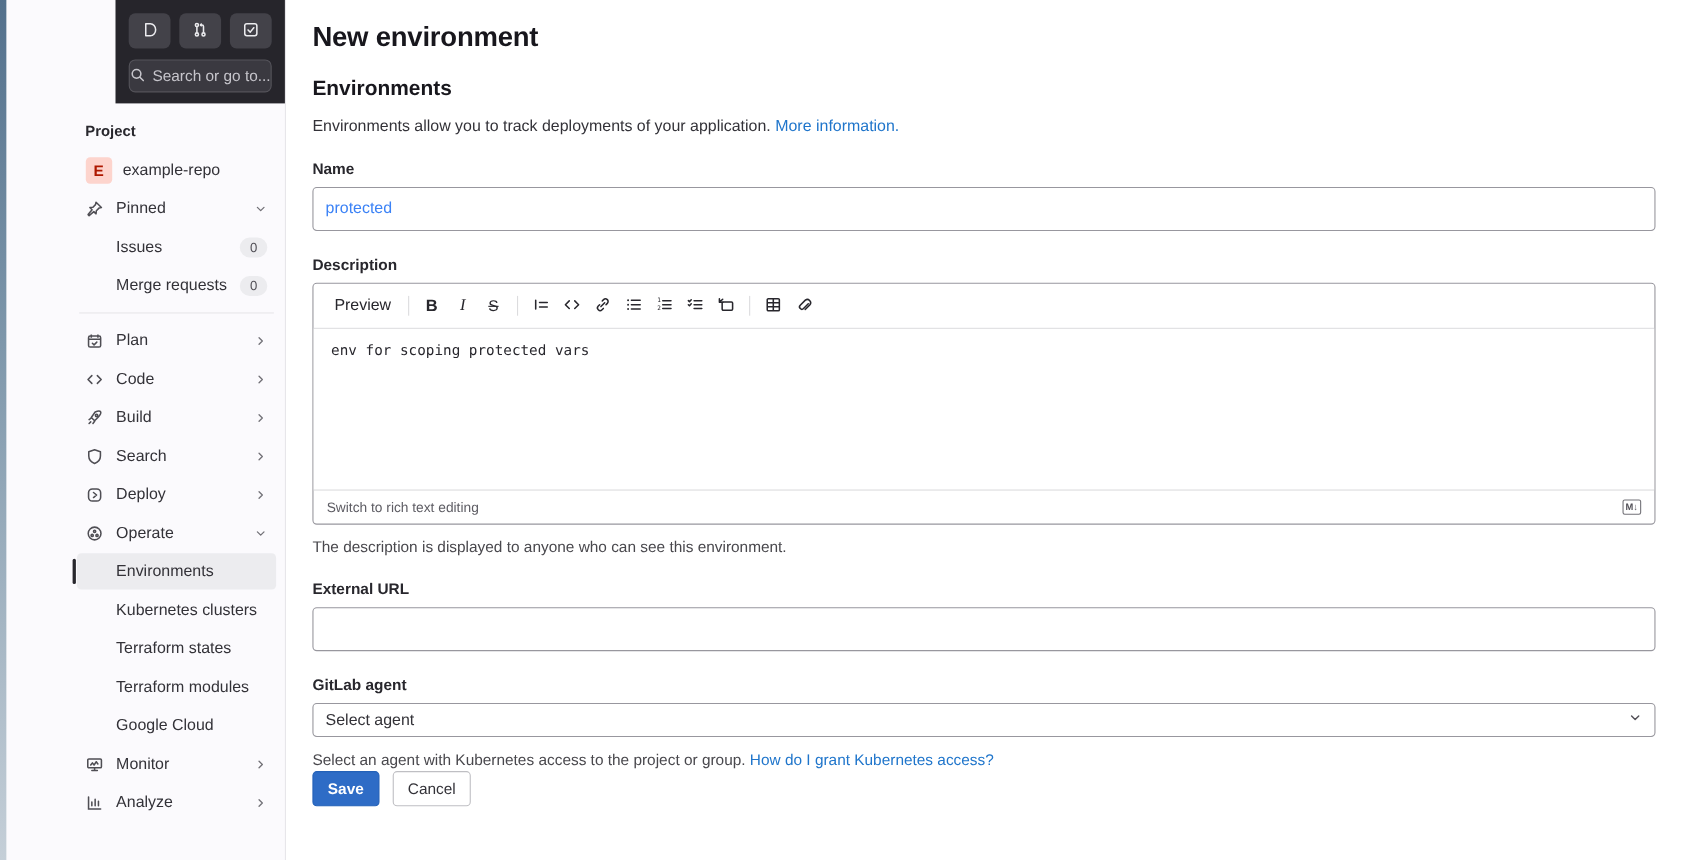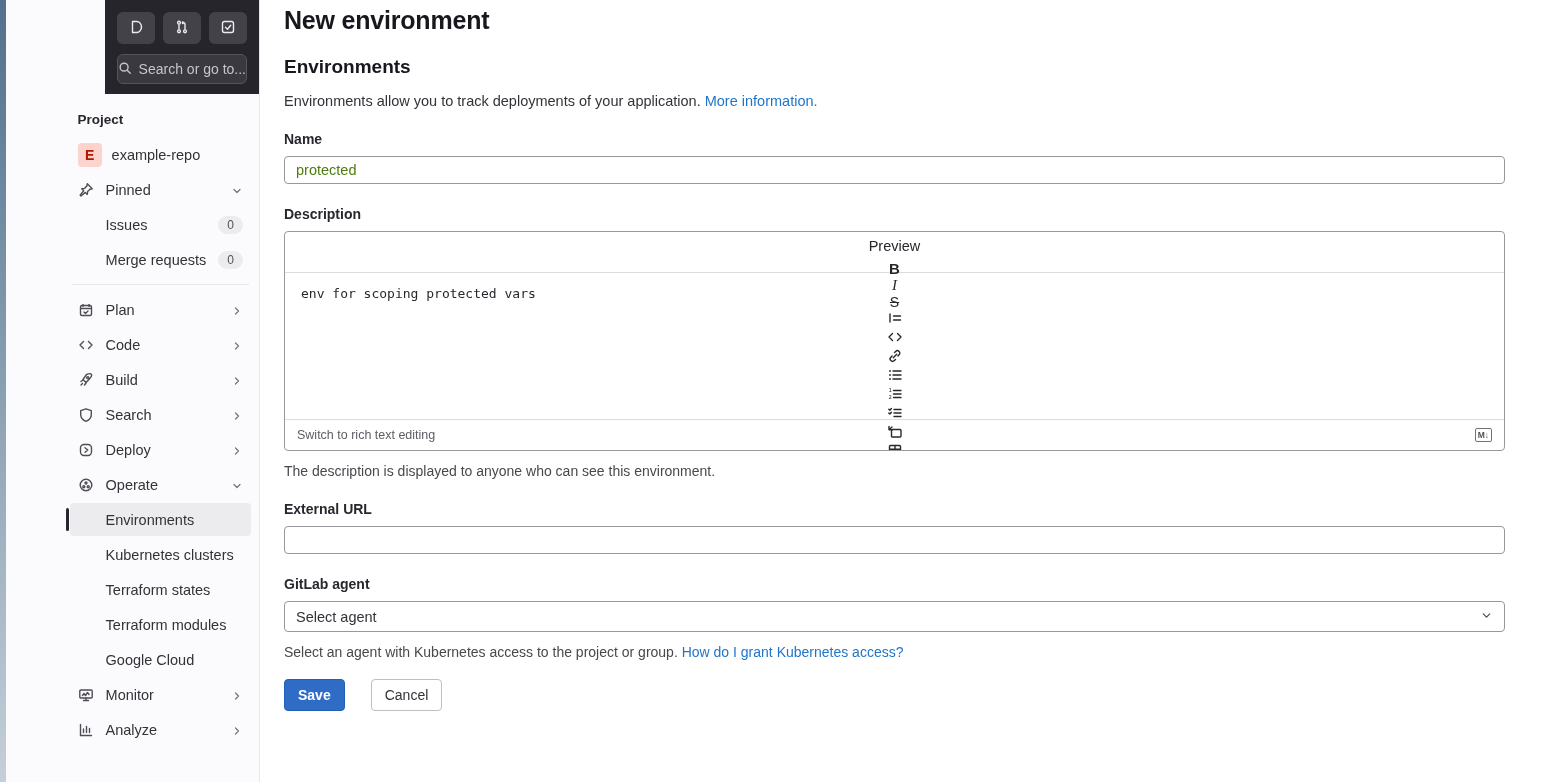--- a/index.html
+++ b/index.html
@@ -34,35 +34,35 @@
   .nav-item.sub { padding-left:36px; }
   .nav-item.active { background:#ececef; }
   .nav-item.active::before { content:""; position:absolute; left:-4px; top:5px; width:3px;
     height:23px; background:#28272d; border-radius:2px; }
   .badge { margin-left:auto; background:#ececef; color:#535158; font-size:12px;
     border-radius:10px; padding:2px 9px; }
   .sb-divider { border:none; border-top:1px solid #e7e6ea; margin:8px 10px; }
 
   
   .main { position:absolute; left:261px; top:0; width:1289px; height:782px;
-    background:#fff; padding:6px 45px 0 23px; }
+    background:#fff; padding:20px 45px 0 23px; }
   h1.page-title { font-size:25px; font-weight:700; color:#18171d; letter-spacing:-.2px; }
   h2.sec-title { font-size:19px; font-weight:700; color:#18171d; margin-top:21px; }
   .intro { font-size:14.5px; color:#333238; margin-top:15px; }
   a.lnk { color:#1f75cb; text-decoration:none; cursor:pointer; }
   .fld-label { display:block; font-size:14px; font-weight:bold; color:#28272d; margin-top:22px; }
-  .txt-input { width:1221px; height:28px; margin-top:9px; border:1px solid #98979e;
-    border-radius:4px; padding:0 11px; font-size:14.5px; color:#4d7c0f;
+  .txt-input { width:1221px; height:40px; margin-top:9px; border:1px solid #98979e;
+    border-radius:4px; padding:0 11px; font-size:14.5px; color:#3b82f6;
     font-family:"Liberation Sans",sans-serif; background:#fff; }
 
   
   .editor { width:1221px; margin-top:9px; border:1px solid #98979e; border-radius:4px;
     background:#fff; overflow:hidden; }
   .ed-toolbar { display:flex; align-items:center; height:41px; padding:0 11px;
-    border-bottom:1px solid #dcdcde;flex-direction:column; }
+    border-bottom:1px solid #dcdcde; }
   .ed-preview { font-size:14.5px; color:#28272d; background:none; border:none;
     padding:6px 8px; cursor:pointer; font-family:inherit; }
   .tb-sep { width:1px; height:18px; background:#dcdcde; margin:0 7px; }
   .tb-btn { width:28px; height:28px; border:none; background:none; border-radius:4px;
     display:flex; align-items:center; justify-content:center; color:#28272d; cursor:pointer; }
   .tb-btn svg { width:16px; height:16px; }
   .tb-b { font-weight:bold; font-size:15px; }
   .tb-i { font-style:italic; font-family:"Liberation Serif",serif; font-size:15px; }
   .tb-s { text-decoration:line-through; font-size:14px; }
   .ed-area { display:block; width:100%; height:146px; border:none; resize:none; outline:none;
@@ -73,21 +73,21 @@
     cursor:pointer; font-family:inherit; padding:0; }
   .md-badge { margin-left:auto; border:1px solid #737278; border-radius:2px; color:#535158;
     font-size:8.5px; font-weight:bold; padding:1px 2px; letter-spacing:0; cursor:pointer; }
   .help-txt { font-size:14px; color:#49484d; margin-top:12px; }
 
   .select-box { width:1221px; height:31px; margin-top:9px; border:1px solid #98979e;
     border-radius:4px; display:flex; align-items:center; padding:0 11px; font-size:14.5px;
     color:#333238; cursor:pointer; background:#fff; }
   .select-box .chev { margin-left:auto; color:#535158; }
 
-  .btn-row { display:flex; gap:26px; margin-top:19px; }
+  .btn-row { display:flex; gap:12px; margin-top:3px; }
   .btn { height:32px; border-radius:4px; font-size:14px; padding:0 13px; cursor:pointer;
     font-family:inherit; }
   .btn-primary { background:#2e6cc6; border:1px solid #2361b8; color:#fff; font-weight:bold; }
   .btn-default { background:#fff; border:1px solid #bfbfc3; color:#333238; }
 </style>
 </head>
 <body>
 
 <div class="left-strip"></div>
 

